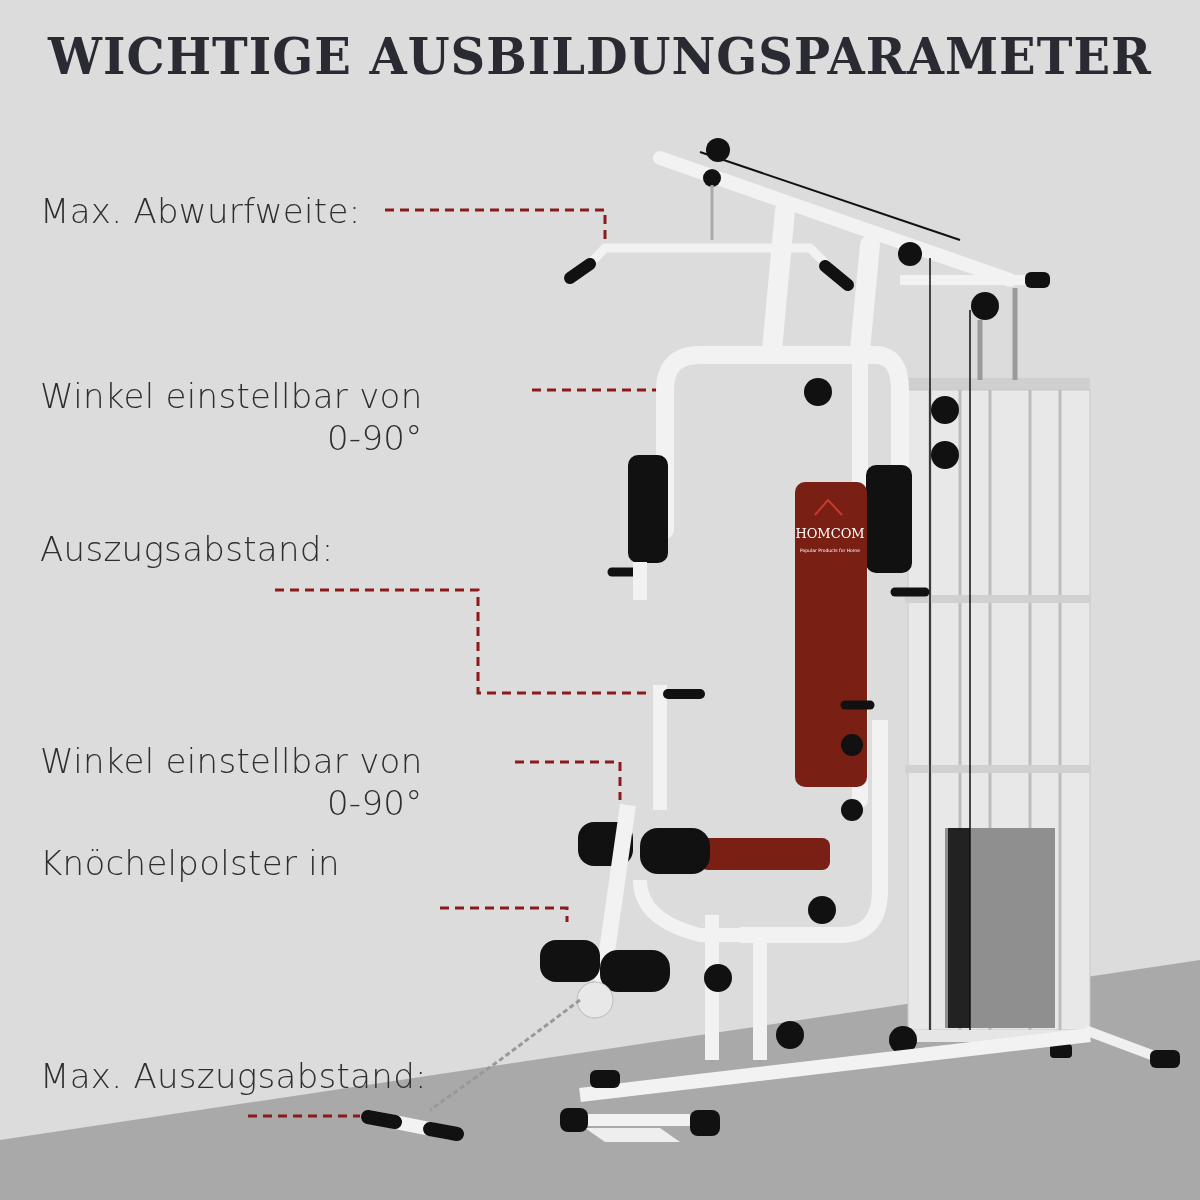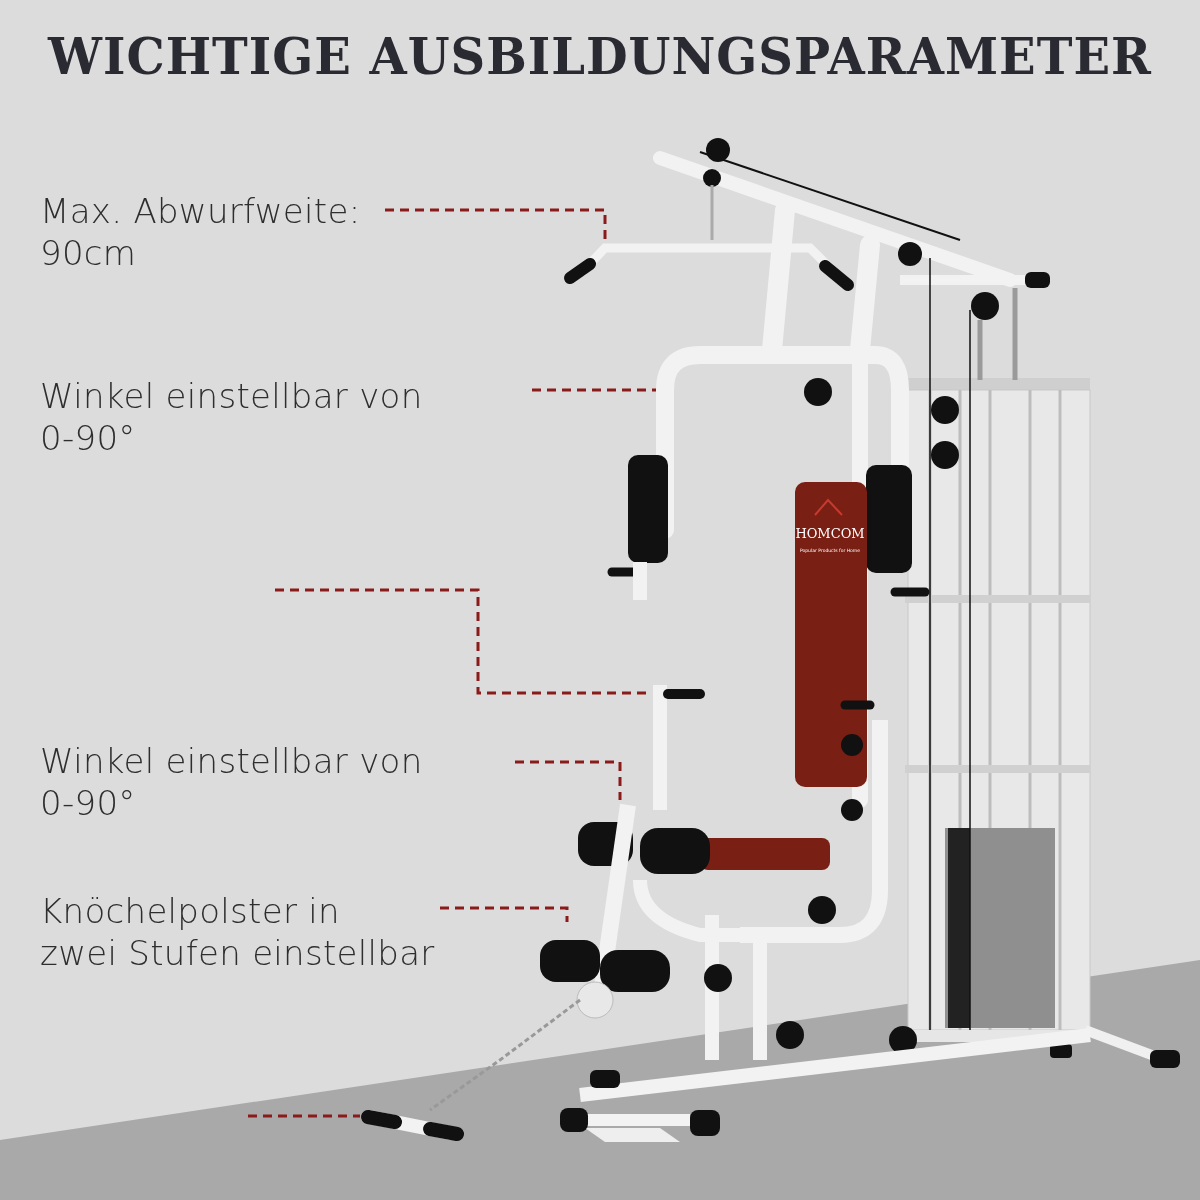--- a/index.html
+++ b/index.html
@@ -7,51 +7,51 @@
   .floor { position: absolute; left: 0; top: 0; width: 1200px; height: 1200px; }
   .title {
     position: absolute; left: 0; top: 28px; width: 1200px; text-align: center;
     font-family: "DejaVu Serif", serif; font-weight: bold; font-size: 48px; letter-spacing: 1px;
     color: #2a2a33; transform: scaleY(1.05);
   }
   .label {
     position: absolute; left: 40px; font-family: "DejaVu Sans", sans-serif; font-weight: 200;
     font-size: 34px; line-height: 42px; color: #2e2e2e; letter-spacing: 0.3px;
   }
-  .label span { display: block; }
+  .label span { display: block; text-align: right; }
   svg.art { position: absolute; left: 0; top: 0; }
 </style>
 </head>
 <body>
 
 <svg class="floor" width="1200" height="1200" viewBox="0 0 1200 1200">
   <polygon points="0,1200 0,1140 1200,960 1200,1200" fill="#a9a9a9"></polygon>
 </svg>
 
 <div class="title">WICHTIGE AUSBILDUNGSPARAMETER</div>
 
 <div class="label" style="top:190px">
   <span>Max. Abwurfweite:</span>
-  <span>90cm</span>
 </div>
 <div class="label" style="top:375px">
   <span>Winkel einstellbar von</span>
   <span>0-90°</span>
 </div>
 <div class="label" style="top:528px">
+  <span>Auszugsabstand:</span>
 </div>
 <div class="label" style="top:740px">
   <span>Winkel einstellbar von</span>
   <span>0-90°</span>
 </div>
-<div class="label" style="top:890px">
+<div class="label" style="top:842px">
   <span>Knöchelpolster in</span>
-  <span>zwei Stufen einstellbar</span>
 </div>
 <div class="label" style="top:1055px">
+  <span>Max. Auszugsabstand:</span>
 </div>
 
 <svg class="art" width="1200" height="1200" viewBox="0 0 1200 1200">
 
   <g stroke="#8b1a1a" stroke-width="3" fill="none" stroke-dasharray="9,6">
     <polyline points="385,210 605,210 605,245"></polyline>
     <polyline points="532,390 660,390"></polyline>
     <polyline points="275,590 478,590 478,693 650,693"></polyline>
     <polyline points="515,762 620,762 620,800"></polyline>
     <polyline points="440,908 567,908 567,922"></polyline>

